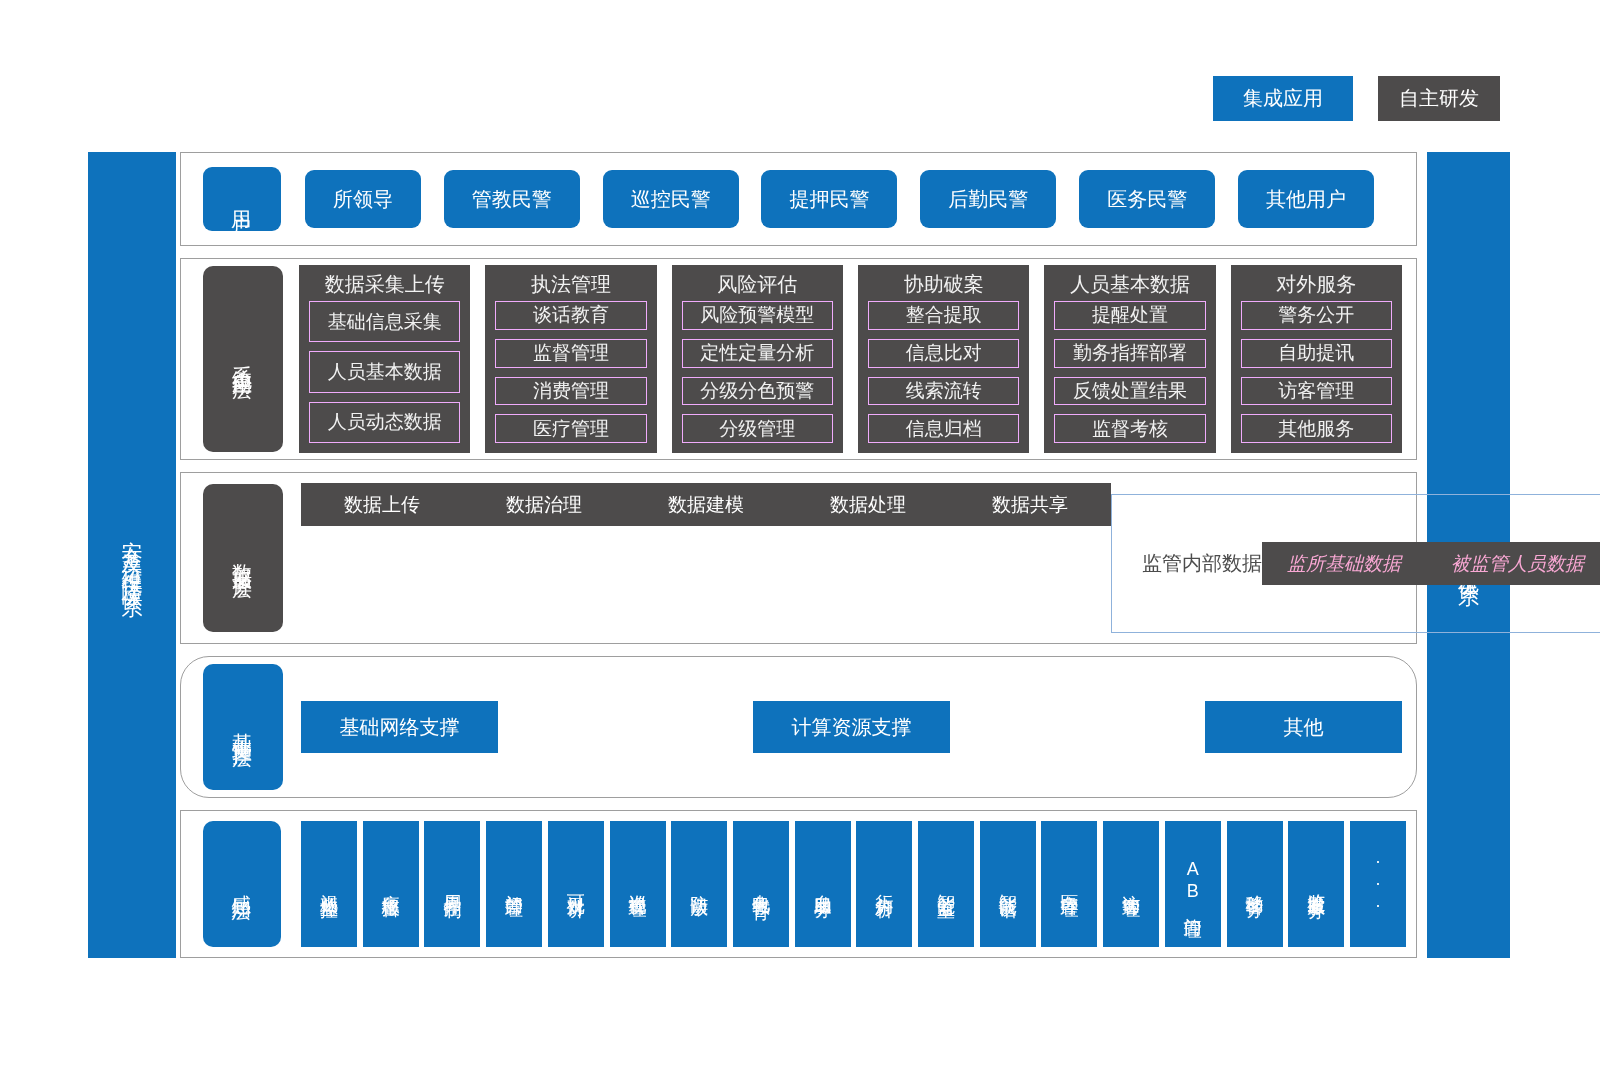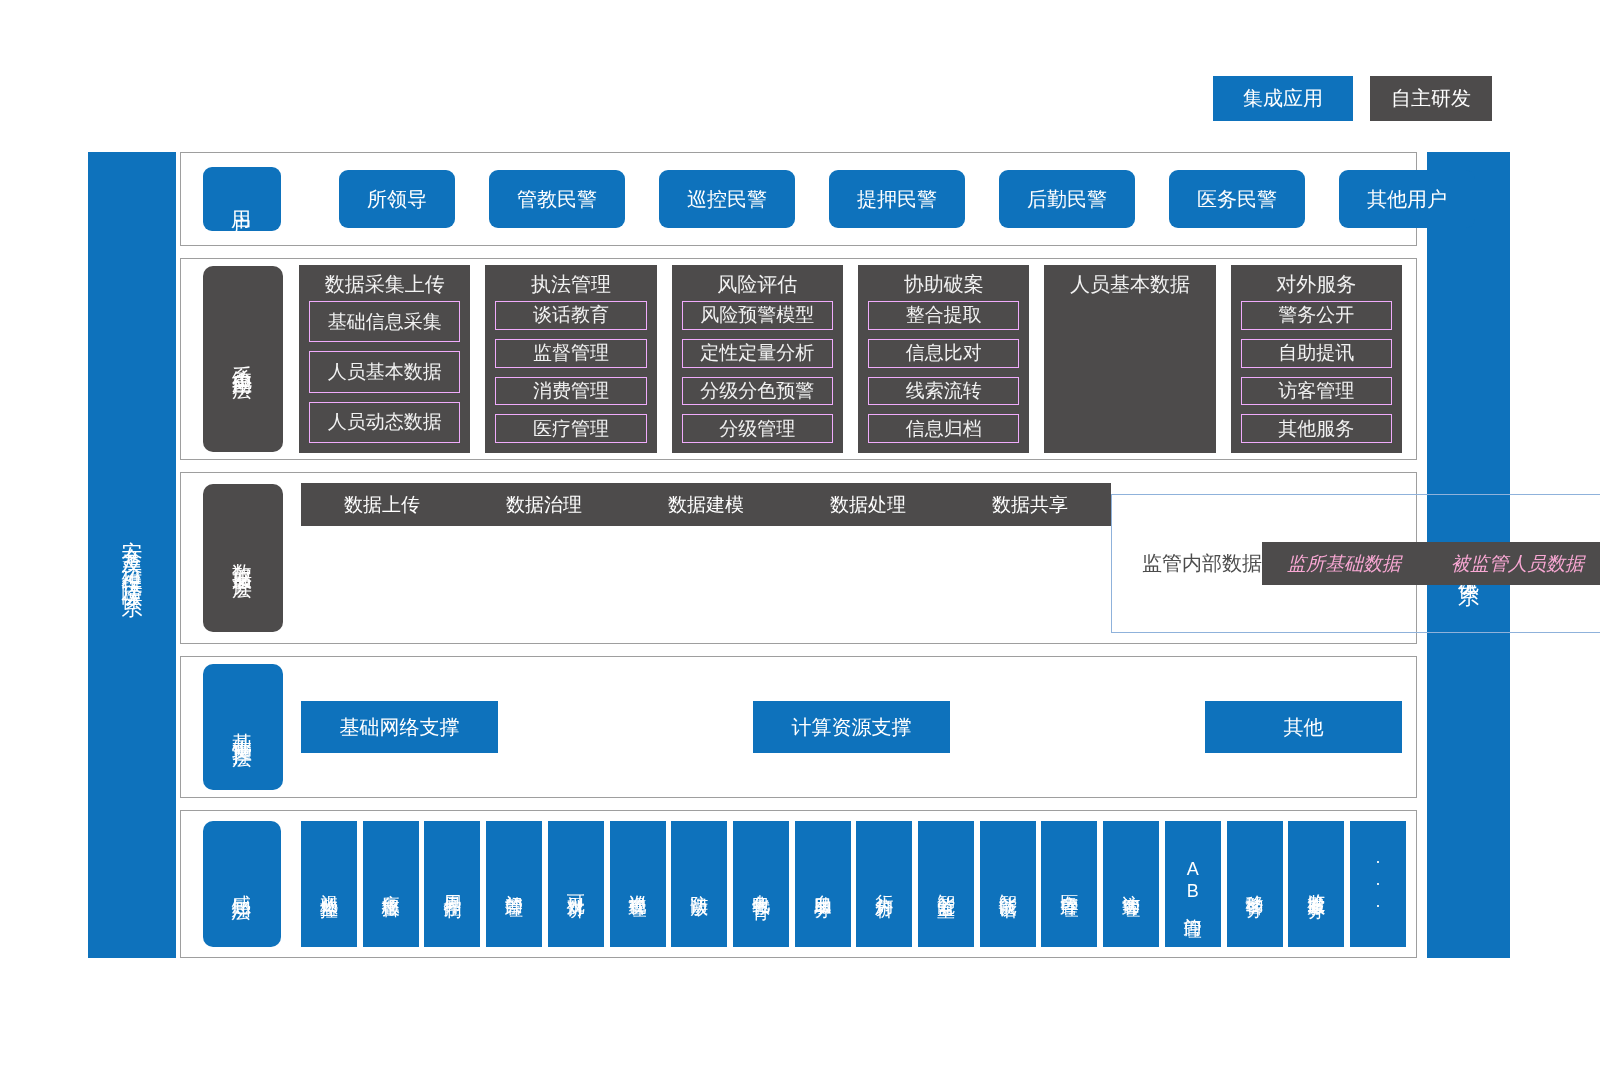--- a/index.html
+++ b/index.html
@@ -4,21 +4,21 @@
 <style>
   :root { --blue:#0e72bc; --dark:#4d4b4b; }
   * { box-sizing:border-box; margin:0; padding:0; }
   body {
     width:1600px; height:1090px; background:#fff;
     font-family:"Liberation Sans","DejaVu Sans",sans-serif;
   }
   .canvas { position:relative; width:1600px; height:1090px; background:#fff; overflow:hidden; }
 
   
-  .legend { position:absolute; left:1213px; top:76px; display:flex; gap:17px; }
+  .legend { position:absolute; left:1213px; top:76px; display:flex; gap:25px; }
   .legend-box { height:45px; display:flex; align-items:center; justify-content:center; color:#fff; font-size:20px; }
   .legend-box.blue { width:140px; background:var(--blue); }
   .legend-box.dark { width:122px; background:var(--dark); }
 
   
   .sidebar { position:absolute; top:152px; height:806px; background:var(--blue); display:flex; align-items:center; justify-content:center; }
   .sidebar.left  { left:88px;  width:88px; }
   .sidebar.right { left:1427px; width:83px; }
   .vtext { writing-mode:vertical-rl; text-orientation:upright; color:#fff; }
   .sidebar .vtext { font-size:21px; letter-spacing:7px; }
@@ -31,21 +31,21 @@
   .vlabel { display:flex; align-items:center; justify-content:center; flex-shrink:0; }
   .vlabel .vtext { font-size:20px; letter-spacing:4px; }
   .vlabel.blue { background:var(--blue); }
   .vlabel.dark { background:var(--dark); }
 
   
   .row-users { height:94px; }
   .label-users { width:78px; height:64px; border-radius:9px; }
   .users-items { flex:1; display:flex; justify-content:space-between; align-items:center; padding:0 42px 0 24px; }
   .user-box { background:var(--blue); color:#fff; font-size:20px; height:58px; border-radius:9px;
-              display:flex; align-items:center; padding:0 28px; white-space:nowrap;margin-left:34px; }
+              display:flex; align-items:center; padding:0 28px; white-space:nowrap; }
 
   
   .row-app { height:202px; }
   .label-app { width:80px; height:186px; border-radius:10px; }
   .app-groups { flex:1; display:flex; gap:15px; margin:0 14px 0 16px; height:188px;border-radius:19px; }
   .group { flex:1; background:var(--dark); color:#f2f2f2; display:flex; flex-direction:column; padding:3px 10px 10px; }
   .group-title { text-align:center; font-size:20px; line-height:33px; height:33px; white-space:nowrap; }
   .group-items { flex:1; display:flex; flex-direction:column; gap:9px; }
   .group-item { flex:1; border:1px solid #f0abfc; display:flex; align-items:center; justify-content:center;
                 font-size:19px; white-space:nowrap; }
@@ -57,21 +57,21 @@
   .data-procs { display:flex; justify-content:space-between; }
   .proc-box { width:162px; height:43px; background:var(--dark); color:#fff; font-size:19px;
               display:flex; align-items:center; justify-content:center; white-space:nowrap; }
   .data-internal { flex:1; margin-top:11px; border:1px solid #8fb2db; display:flex; align-items:center;
                    padding:0 145px 0 30px; justify-content:space-between; }
   .internal-label { font-size:20px; color:#4c4c4c; white-space:nowrap; }
   .internal-box { background:var(--dark); color:#f9a8d4; font-size:19px; height:43px;
                   display:flex; align-items:center; padding:0 25px; white-space:nowrap;font-style:italic; }
 
   
-  .row-support { height:142px; }
+  .row-support { height:142px;border-radius:29px; }
   .label-support { width:80px; height:126px; border-radius:10px; }
   .support-items { flex:1; display:flex; justify-content:space-between; align-items:center; margin:0 14px 0 18px; }
   .support-box { width:197px; height:52px; background:var(--blue); color:#fff; font-size:20px;
                  display:flex; align-items:center; justify-content:center; white-space:nowrap; }
 
   
   .row-perception { height:148px; }
   .label-perception { width:78px; height:126px; border-radius:10px; }
   .perception-items { flex:1; display:flex; justify-content:space-between; align-items:center; margin:0 10px 0 20px; }
   .p-box { width:56px; height:126px; background:var(--blue); display:flex; align-items:center; justify-content:center; }
@@ -151,20 +151,26 @@
           <div class="group-items">
             <div class="group-item">整合提取</div>
             <div class="group-item">信息比对</div>
             <div class="group-item">线索流转</div>
             <div class="group-item">信息归档</div>
           </div>
         </div>
 
         <div class="group">
           <div class="group-title">人员基本数据</div>
+          <div class="group-items">
+            <div class="group-item">提醒处置</div>
+            <div class="group-item">勤务指挥部署</div>
+            <div class="group-item">反馈处置结果</div>
+            <div class="group-item">监督考核</div>
+          </div>
         </div>
 
         <div class="group">
           <div class="group-title">对外服务</div>
           <div class="group-items">
             <div class="group-item">警务公开</div>
             <div class="group-item">自助提讯</div>
             <div class="group-item">访客管理</div>
             <div class="group-item">其他服务</div>
           </div>

